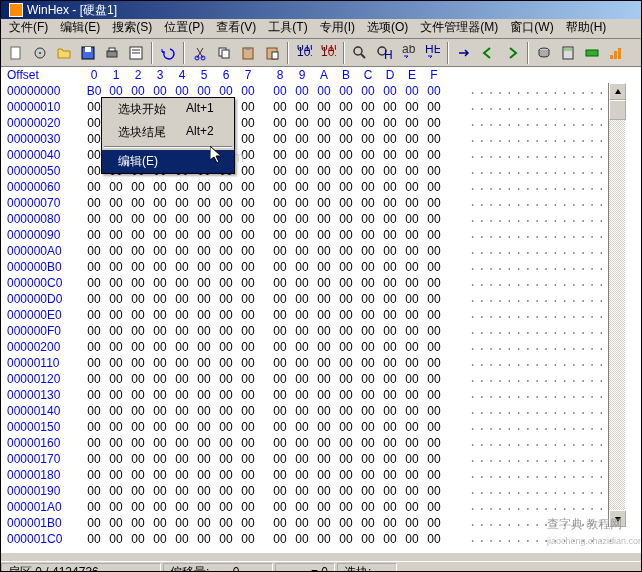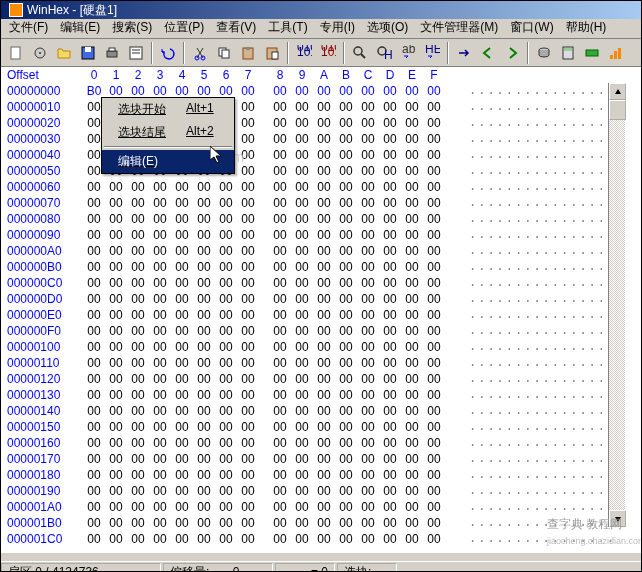--- a/index.html
+++ b/index.html
@@ -21,21 +21,21 @@
 .hexrow .offcol{width:82px;padding-left:6px;color:#0000ff;}
 .hexrow .hexcol{width:22px;text-align:center;color:#000;}
 .hexrow .gap{width:10px;}
 .first .hexcol{color:#0000ff;}
 .asciipane{position:absolute;left:468px;top:16px;width:138px;height:444px;background:#fff;border:none;}
 .dotline{color:#808080;white-space:pre;height:16px;line-height:16px;font-family:"Courier New",monospace;letter-spacing:2px;}
 .scrollbar{position:absolute;right:16px;top:16px;width:17px;height:444px;background:#d4d0c8;border-left:1px solid #808080;}
 .scrollbar .btn{width:17px;height:17px;background:#d4d0c8;border:1px outset #fff;display:flex;align-items:center;justify-content:center;}
 .scrollbar .track{height:calc(100% - 34px);background:repeating-conic-gradient(#d4d0c8 0 25%,#fff 0 50%) 0 0/2px 2px;}
 .scrollbar .thumb{position:absolute;top:17px;left:0;width:17px;height:20px;background:#d4d0c8;border:1px outset #fff;}
-.ctxmenu{position:absolute;left:100px;top:96px;background:#d4d0c8;border:1px solid #000;box-shadow:2px 2px 2px rgba(0,0,0,0.3);z-index:10;text-decoration:underline;}
+.ctxmenu{position:absolute;left:100px;top:96px;background:#d4d0c8;border:1px solid #000;box-shadow:2px 2px 2px rgba(0,0,0,0.3);z-index:10;}
 .ctxmenu .mi{padding:3px 20px 3px 16px;display:flex;justify-content:space-between;gap:20px;cursor:default;white-space:nowrap;}
 .ctxmenu .mi.sel{background:#0a246a;color:#fff;}
 .ctxmenu .sep{height:1px;border-top:1px solid #808080;border-bottom:1px solid #fff;margin:2px 2px;}
 .cursor{position:absolute;left:209px;top:145px;z-index:20;}
 .statusbar{background:#d4d0c8;height:20px;display:flex;align-items:center;border-top:1px solid #fff;font-size:11px;margin-top:8px;}
 .statusbar .panel{border:1px inset #fff;height:18px;line-height:16px;padding:0 6px;margin-right:2px;}
 .watermark{position:absolute;left:110px;top:82px;color:rgba(200,200,200,0.7);font-family:Arial;font-size:14px;z-index:0;white-space:pre;letter-spacing:1px;}
 .wm2{position:absolute;right:0;bottom:24px;color:#999;font-size:12px;z-index:5;}
 </style>
 </head>
@@ -546,21 +546,21 @@
       <div class="hexcol">00</div>
       <div class="hexcol">00</div>
       <div class="hexcol">00</div>
       <div class="hexcol">00</div>
       <div class="hexcol">00</div>
       <div class="hexcol">00</div>
       <div class="hexcol">00</div>
       <div class="hexcol">00</div>
     </div>
     <div class="hexrow">
-      <div class="offcol">00000100</div>
+      <div class="offcol">00000200</div>
       <div class="hexcol">00</div>
       <div class="hexcol">00</div>
       <div class="hexcol">00</div>
       <div class="hexcol">00</div>
       <div class="hexcol">00</div>
       <div class="hexcol">00</div>
       <div class="hexcol">00</div>
       <div class="hexcol">00</div>
       <div class="gap"></div>
       <div class="hexcol">00</div>

